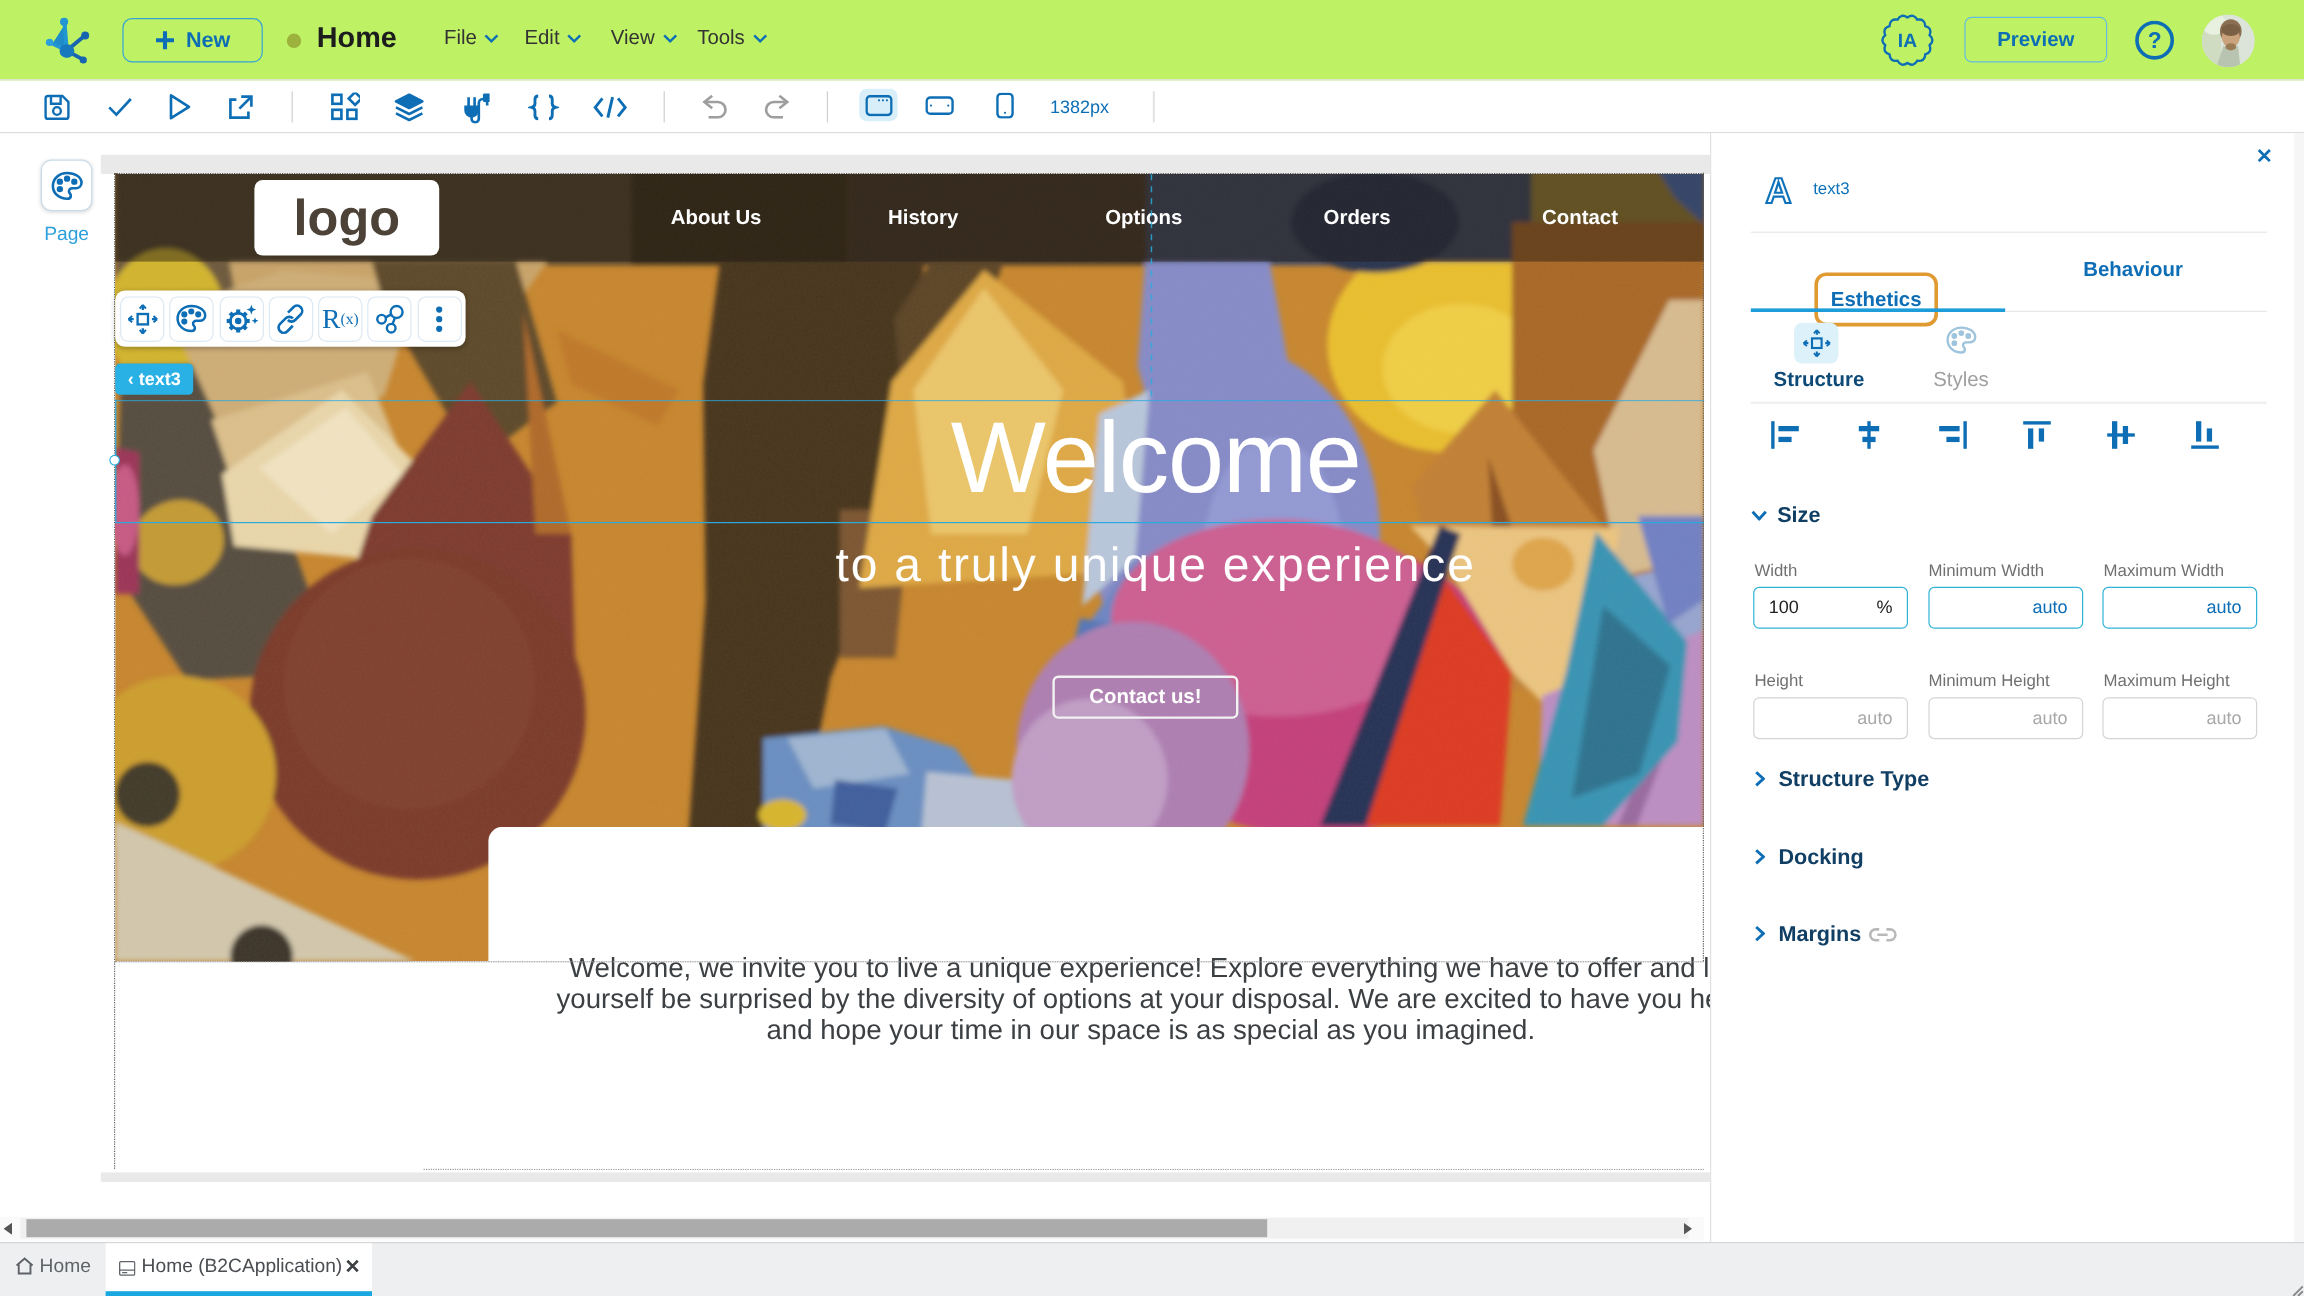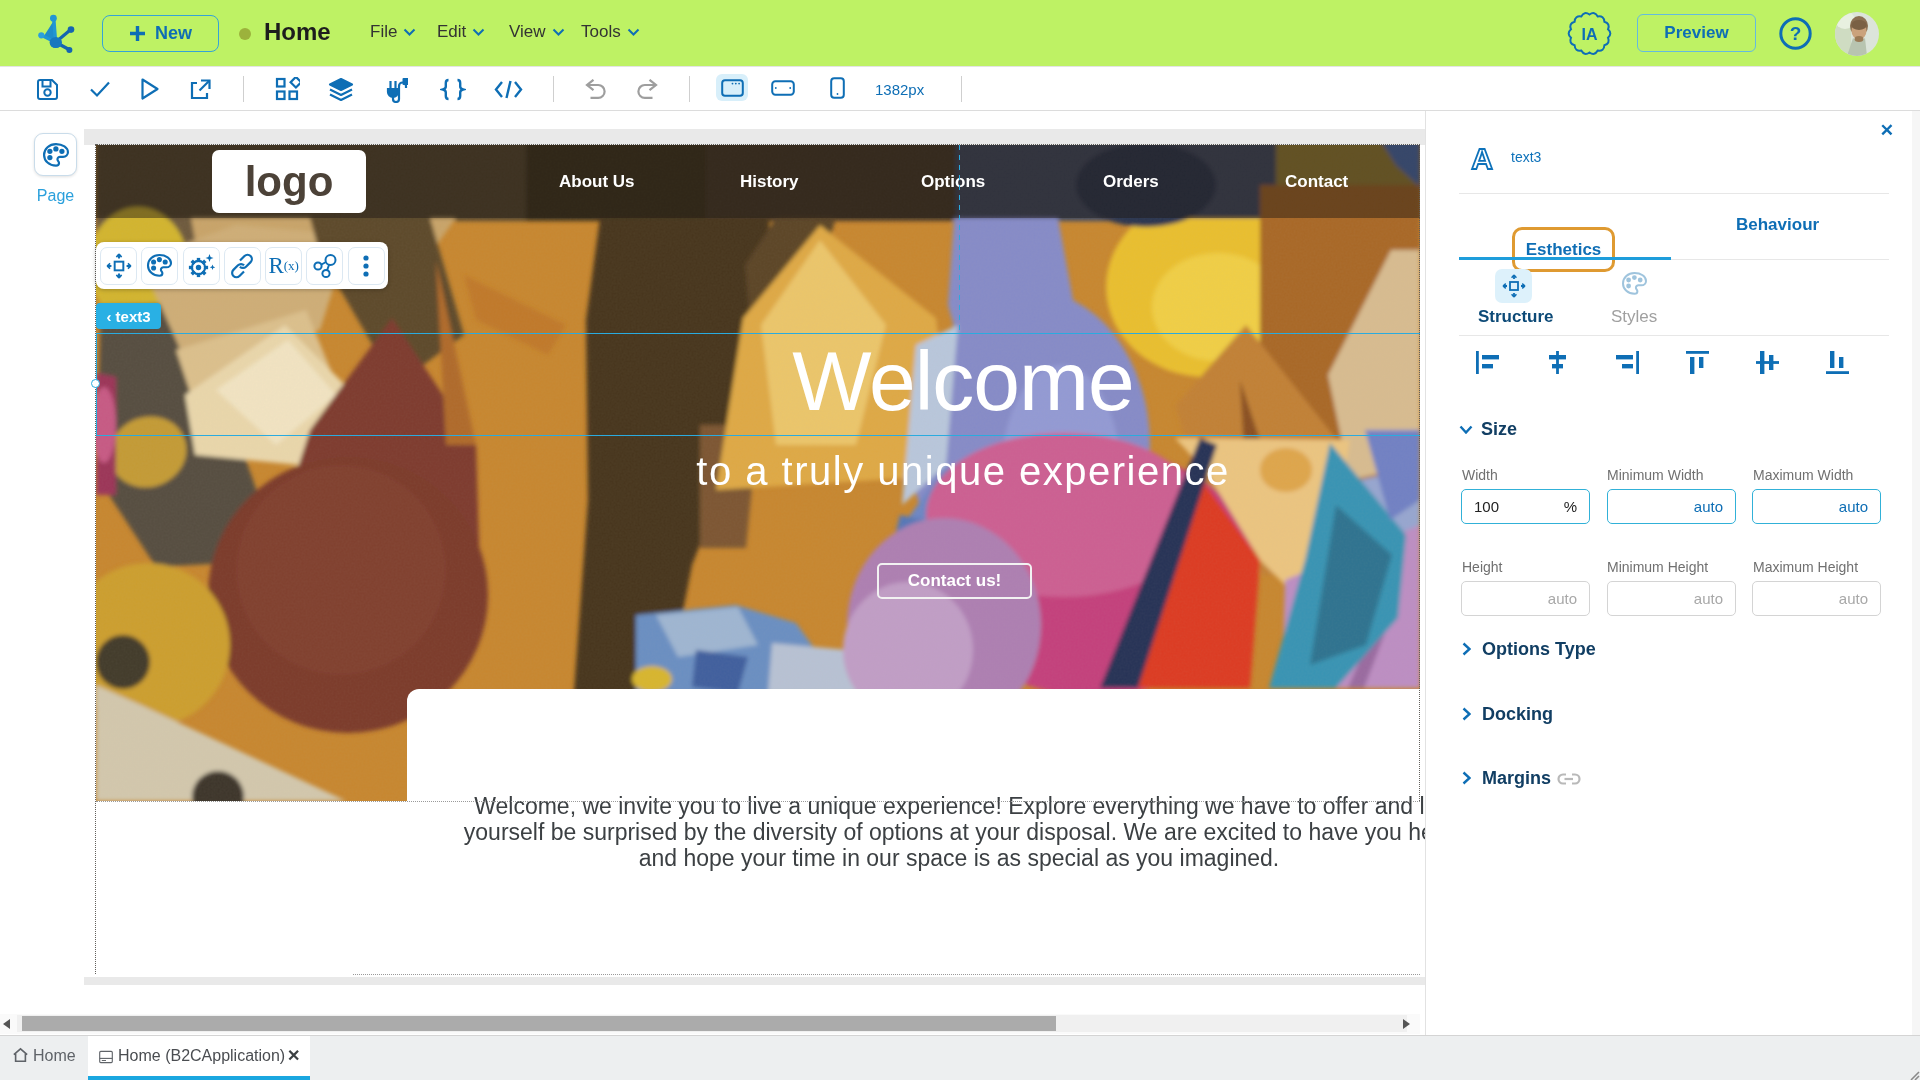--- a/index.html
+++ b/index.html
@@ -557,21 +557,21 @@
   <div class="flabel" style="left:327px; top:448px;">Maximum Height</div>
   <div class="finput idle" style="left:35px; top:470px;">
       <span class="auto-g">auto</span>
     </div>
   <div class="finput idle" style="left:181px; top:470px;">
       <span class="auto-g">auto</span>
     </div>
   <div class="finput idle" style="left:326px; top:470px;">
       <span class="auto-g">auto</span>
     </div>
-  <div class="secHdr" style="top:528px;">Options Type</div>
+  <div class="secHdr" style="top:528px;">Structure Type</div>
   <div class="secHdr" style="top:593px;">Docking</div>
   <div class="secHdr" style="top:657px;">Margins</div>
   <div id="panelsb"></div>
 </div>
 
 <div id="bottombar">
   <div id="bbtab"></div>
   <div id="bbtabline"></div>
   <svg class="abs" style="left:12px;top:11px;" width="17" height="16" viewBox="0 0 19 18" fill="none" stroke="#5f6368" stroke-width="1.8">
       <path d="M2 8.5 L9.5 2 L17 8.5 M4 7.5 V16 H15 V7.5"></path>

